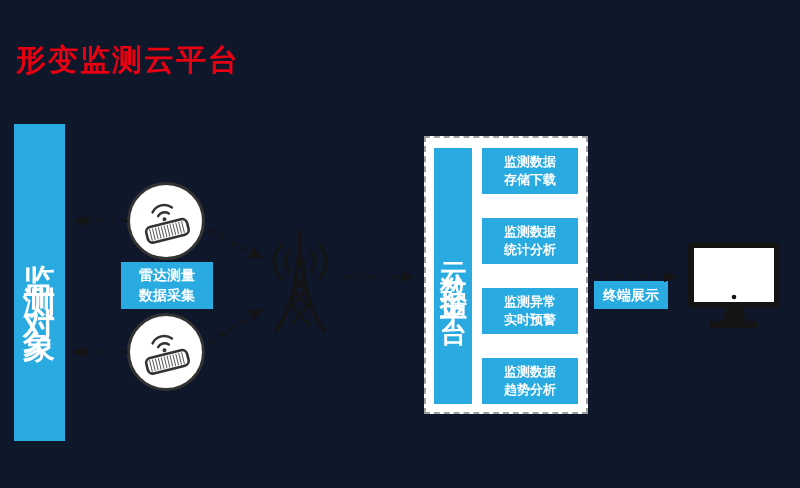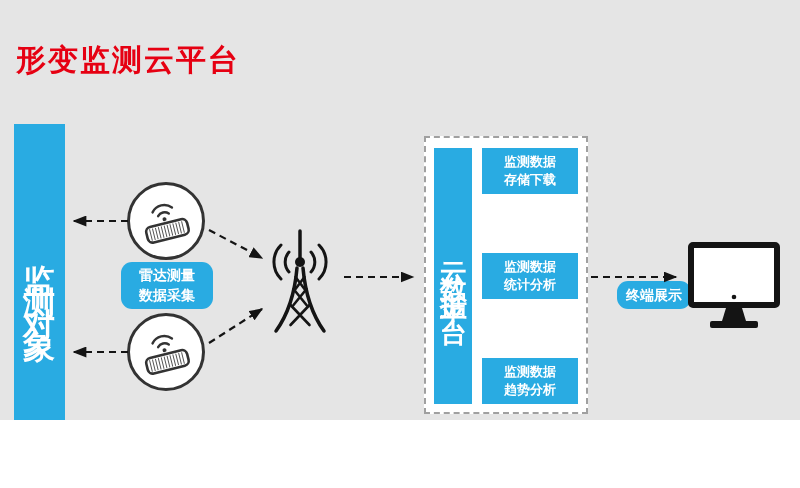--- a/index.html
+++ b/index.html
@@ -1,38 +1,38 @@
 <!DOCTYPE html>
 <html><head>
 <meta charset="utf-8">
 <style>
   * { margin:0; padding:0; box-sizing:border-box; }
   html,body { background:#ffffff; }
   body { font-family:"Liberation Sans","DejaVu Sans",sans-serif; }
-  .canvas { position:relative; width:800px; height:420px; background:#e5e5e5; overflow:hidden; }
+  .canvas { position:relative; width:800px; height:488px; background:#0f172a; overflow:hidden; }
 
   .title { position:absolute; left:16px; top:40px; font-size:30px; font-weight:bold;
            color:#e60012; letter-spacing:2px; white-space:nowrap; }
 
   .vbar { position:absolute; background:#29abe2; display:flex; align-items:center; justify-content:center; }
   .vtext { writing-mode:vertical-lr; text-orientation:upright; color:#ffffff; font-weight:bold; line-height:1; }
 
   .left-bar { left:14px; top:124px; width:51px; height:317px; }
   .left-bar .vtext { font-size:32px; letter-spacing:22px; }
 
   .sensor-circle { position:absolute; width:78px; height:78px; border:3px solid #333333;
                    border-radius:50%; background:#ffffff; }
   .sensor-1 { left:127px; top:182px; }
   .sensor-2 { left:127px; top:313px; }
 
   .chip { position:absolute; background:#29abe2; color:#ffffff; font-weight:bold;
-          font-size:14px; text-align:center; line-height:1.45; white-space:pre-line;border-radius:11px; }
+          font-size:14px; text-align:center; line-height:1.45; white-space:pre-line; }
   .collect-chip  { left:121px; top:262px; width:92px; padding:3px 0; z-index:2; }
   .trans-chip    { left:347px; top:281px; padding:4px 9px; }
-  .terminal-chip { left:594px; top:281px; padding:4px 9px;margin-left:23px; }
+  .terminal-chip { left:594px; top:281px; padding:4px 9px; }
 
   .dashed-box { position:absolute; left:424px; top:136px; width:164px; height:278px;
                 border:2px dashed #a0a0a0; background:#ffffff; }
   .cloud-bar { left:434px; top:148px; width:38px; height:256px; }
   .cloud-bar .vtext { font-size:27px; letter-spacing:14px; }
 
   .func-list { position:absolute; left:482px; top:148px; width:96px; height:256px;
                display:flex; flex-direction:column; justify-content:space-between; }
   .func-box { height:46px; background:#29abe2; color:#ffffff; font-weight:bold; font-size:13px;
               display:flex; align-items:center; justify-content:center; text-align:center;
@@ -96,20 +96,22 @@
 
   <div class="dashed-box"></div>
   <div class="vbar cloud-bar">
     <span class="vtext">云数据平台</span>
   </div>
   <div class="func-list">
     <div class="func-box">监测数据
 存储下载</div>
     <div class="func-box">监测数据
 统计分析</div>
+    <div class="func-box">监测异常
+实时预警</div>
     <div class="func-box">监测数据
 趋势分析</div>
   </div>
 
   <div class="chip terminal-chip">终端展示</div>
 
   <svg class="icon-abs" style="left:687px; top:242px;" width="94" height="92" viewBox="0 0 94 92">
     <rect x="4" y="3" width="86" height="60" rx="2" fill="#ffffff" stroke="#141414" stroke-width="6"></rect>
     <circle cx="47" cy="55" r="2.3" fill="#141414"></circle>
     <path d="M39 66 L55 66 L59 79 L35 79 Z" fill="#141414"></path>

